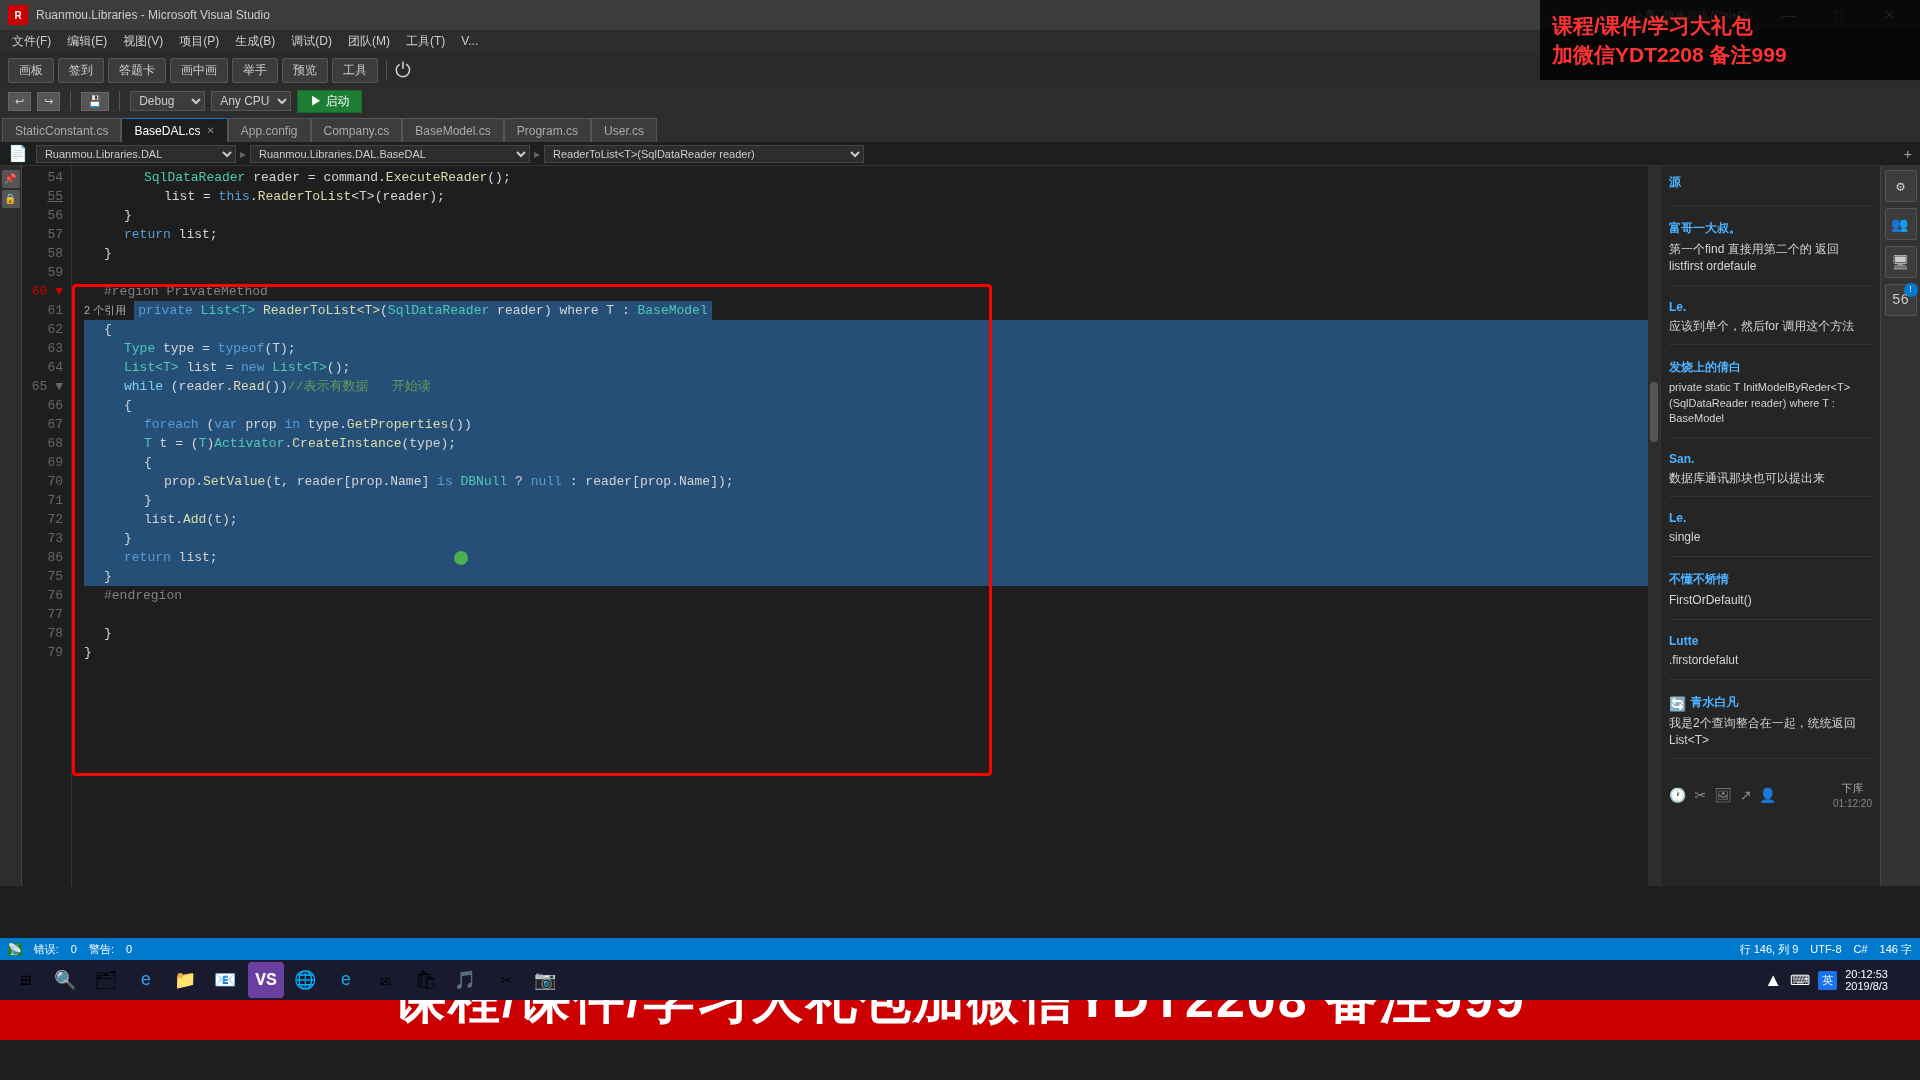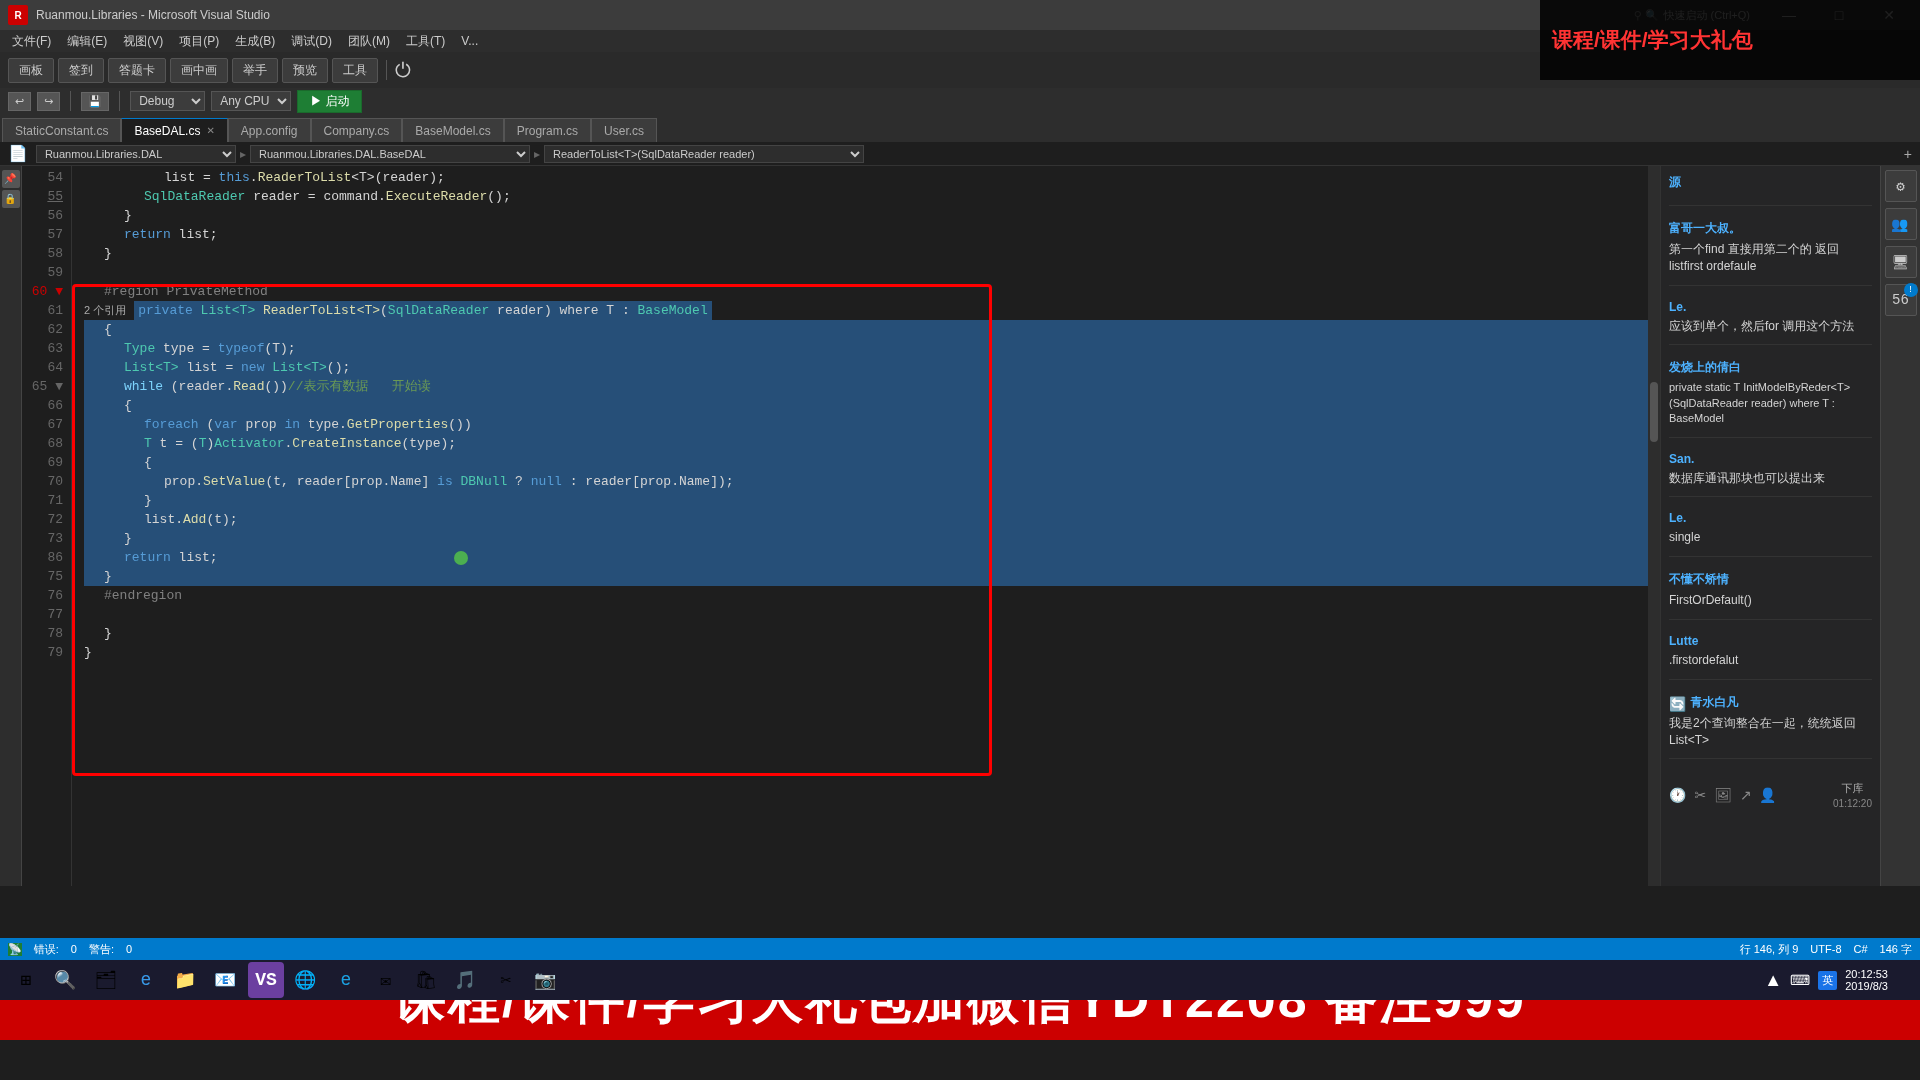--- a/index.html
+++ b/index.html
@@ -393,20 +393,21 @@
     </div>
     <div class="title-actions">
       <div class="title-btn">—</div>
       <div class="title-btn">□</div>
       <div class="title-btn close-btn">✕</div>
     </div>
   </div>
 
   <div id="top-banner">
     <div class="banner-text">课程/课件/学习大礼包</div>
+    <div class="banner-text">加微信YDT2208 备注999</div>
   </div>
 
   <div id="menu-bar">
     <div class="menu-item">文件(F)</div>
     <div class="menu-item">编辑(E)</div>
     <div class="menu-item">视图(V)</div>
     <div class="menu-item">项目(P)</div>
     <div class="menu-item">生成(B)</div>
     <div class="menu-item">调试(D)</div>
     <div class="menu-item">团队(M)</div>
@@ -521,24 +522,24 @@
         <div style="line-height:19px;">77</div>
         <div style="line-height:19px;">78</div>
         <div style="line-height:19px;">79</div>
       </div>
 
       <div id="code-area" style="flex:1;padding:2px 0 2px 12px;background:#1e1e1e;overflow:auto;">
 
         <div class="red-border-region" style="top:118px;left:0;width:920px;height:492px;"></div>
 
         <div class="code-line">
+          <span style="margin-left:60px;"><span style="color:#4ec9b0;">SqlDataReader</span><span style="color:#d4d4d4;"> reader = command.</span><span style="color:#dcdcaa;">ExecuteReader</span><span style="color:#d4d4d4;">();</span></span>
+        </div>
+        <div class="code-line">
           <span style="margin-left:80px;"><span style="color:#d4d4d4;">list = </span><span style="color:#569cd6;">this</span><span style="color:#d4d4d4;">.</span><span style="color:#dcdcaa;">ReaderToList</span><span style="color:#d4d4d4;">&lt;T&gt;(reader);</span></span>
-        </div>
-        <div class="code-line">
-          <span style="margin-left:60px;"><span style="color:#4ec9b0;">SqlDataReader</span><span style="color:#d4d4d4;"> reader = command.</span><span style="color:#dcdcaa;">ExecuteReader</span><span style="color:#d4d4d4;">();</span></span>
         </div>
         <div class="code-line">
           <span style="margin-left:40px;"><span style="color:#d4d4d4;">}</span></span>
         </div>
         <div class="code-line">
           <span style="margin-left:40px;"><span style="color:#569cd6;">return</span><span style="color:#d4d4d4;"> list;</span></span>
         </div>
         <div class="code-line">
           <span style="margin-left:20px;"><span style="color:#d4d4d4;">}</span></span>
         </div>

